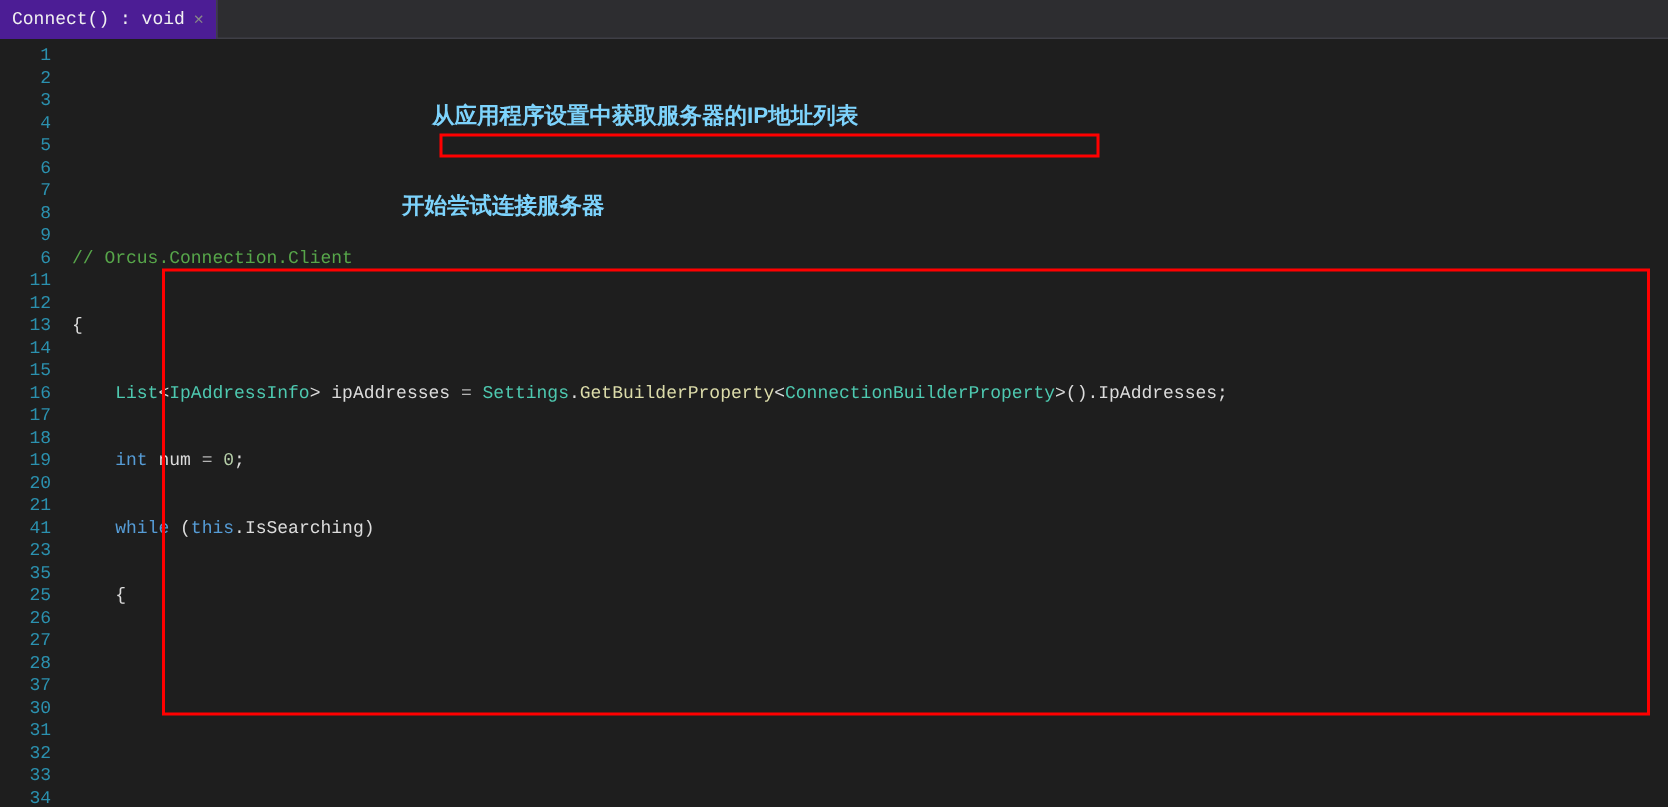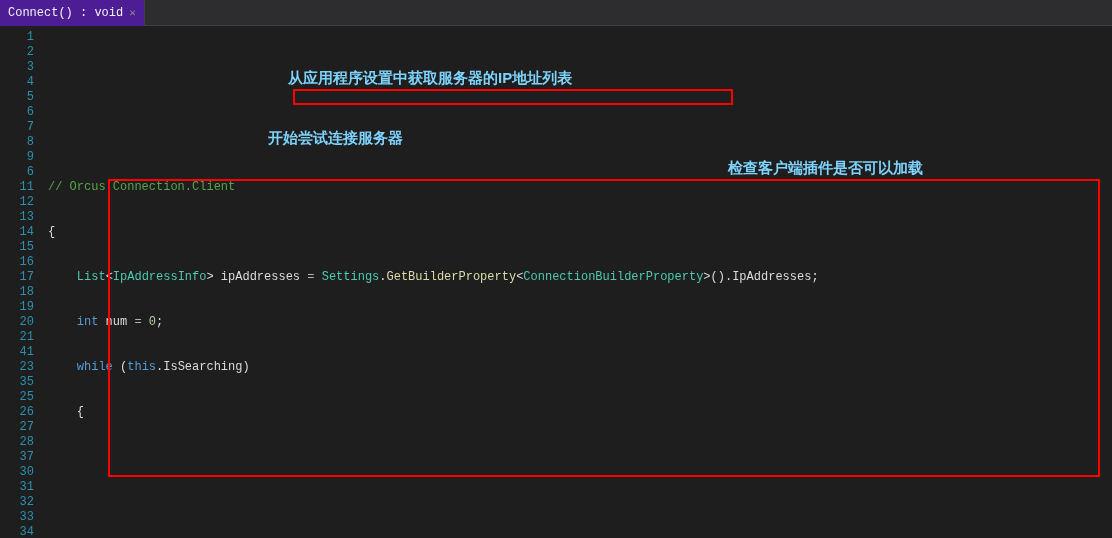--- a/index.html
+++ b/index.html
@@ -132,21 +132,20 @@
       <div class="gutter-line">30</div>
       <div class="gutter-line">31</div>
       <div class="gutter-line">32</div>
       <div class="gutter-line">33</div>
       <div class="gutter-line">34</div>
     </div>
   <div class="code-area">
     
     <div class="anno" style="top:44px; left:240px;">从应用程序设置中获取服务器的IP地址列表</div>
     <div class="anno" style="top:104px; left:180px;margin-left:40px;">开始尝试连接服务器</div>
-    <div class="anno" style="top:134px; left:680px;">检查客户端插件是否可以加载</div>
     
     <div class="redbox" style="top:63px; left:245px; width:440px; height:16px;"></div>
     <div class="redbox" style="top:153px; left:60px; width:992px; height:298px;"></div>
 
     <div class="code-line"><span class="cmt">// Orcus.Connection.Client</span></div>
     <div class="code-line"><span class="pnc">{</span></div>
     <div class="code-line">    <span class="type">List</span><span class="pnc">&lt;</span><span class="type">IpAddressInfo</span><span class="pnc">&gt;</span><span class="fld"> ipAddresses</span><span class="op"> = </span><span class="type">Settings</span><span>.</span><span class="mth">GetBuilderProperty</span><span class="pnc">&lt;</span><span class="type">ConnectionBuilderProperty</span><span class="pnc">&gt;</span><span class="pnc">().</span><span class="fld">IpAddresses</span><span class="pnc">;</span></div>
     <div class="code-line">    <span class="kw">int</span><span class="fld"> num</span><span class="op"> = </span><span class="num">0</span><span class="pnc">;</span></div>
     <div class="code-line">    <span class="kw">while</span><span class="pnc"> (</span><span class="kw">this</span><span>.</span><span class="fld">IsSearching</span><span class="pnc">)</span></div>
     <div class="code-line">    <span class="pnc">{</span></div>

